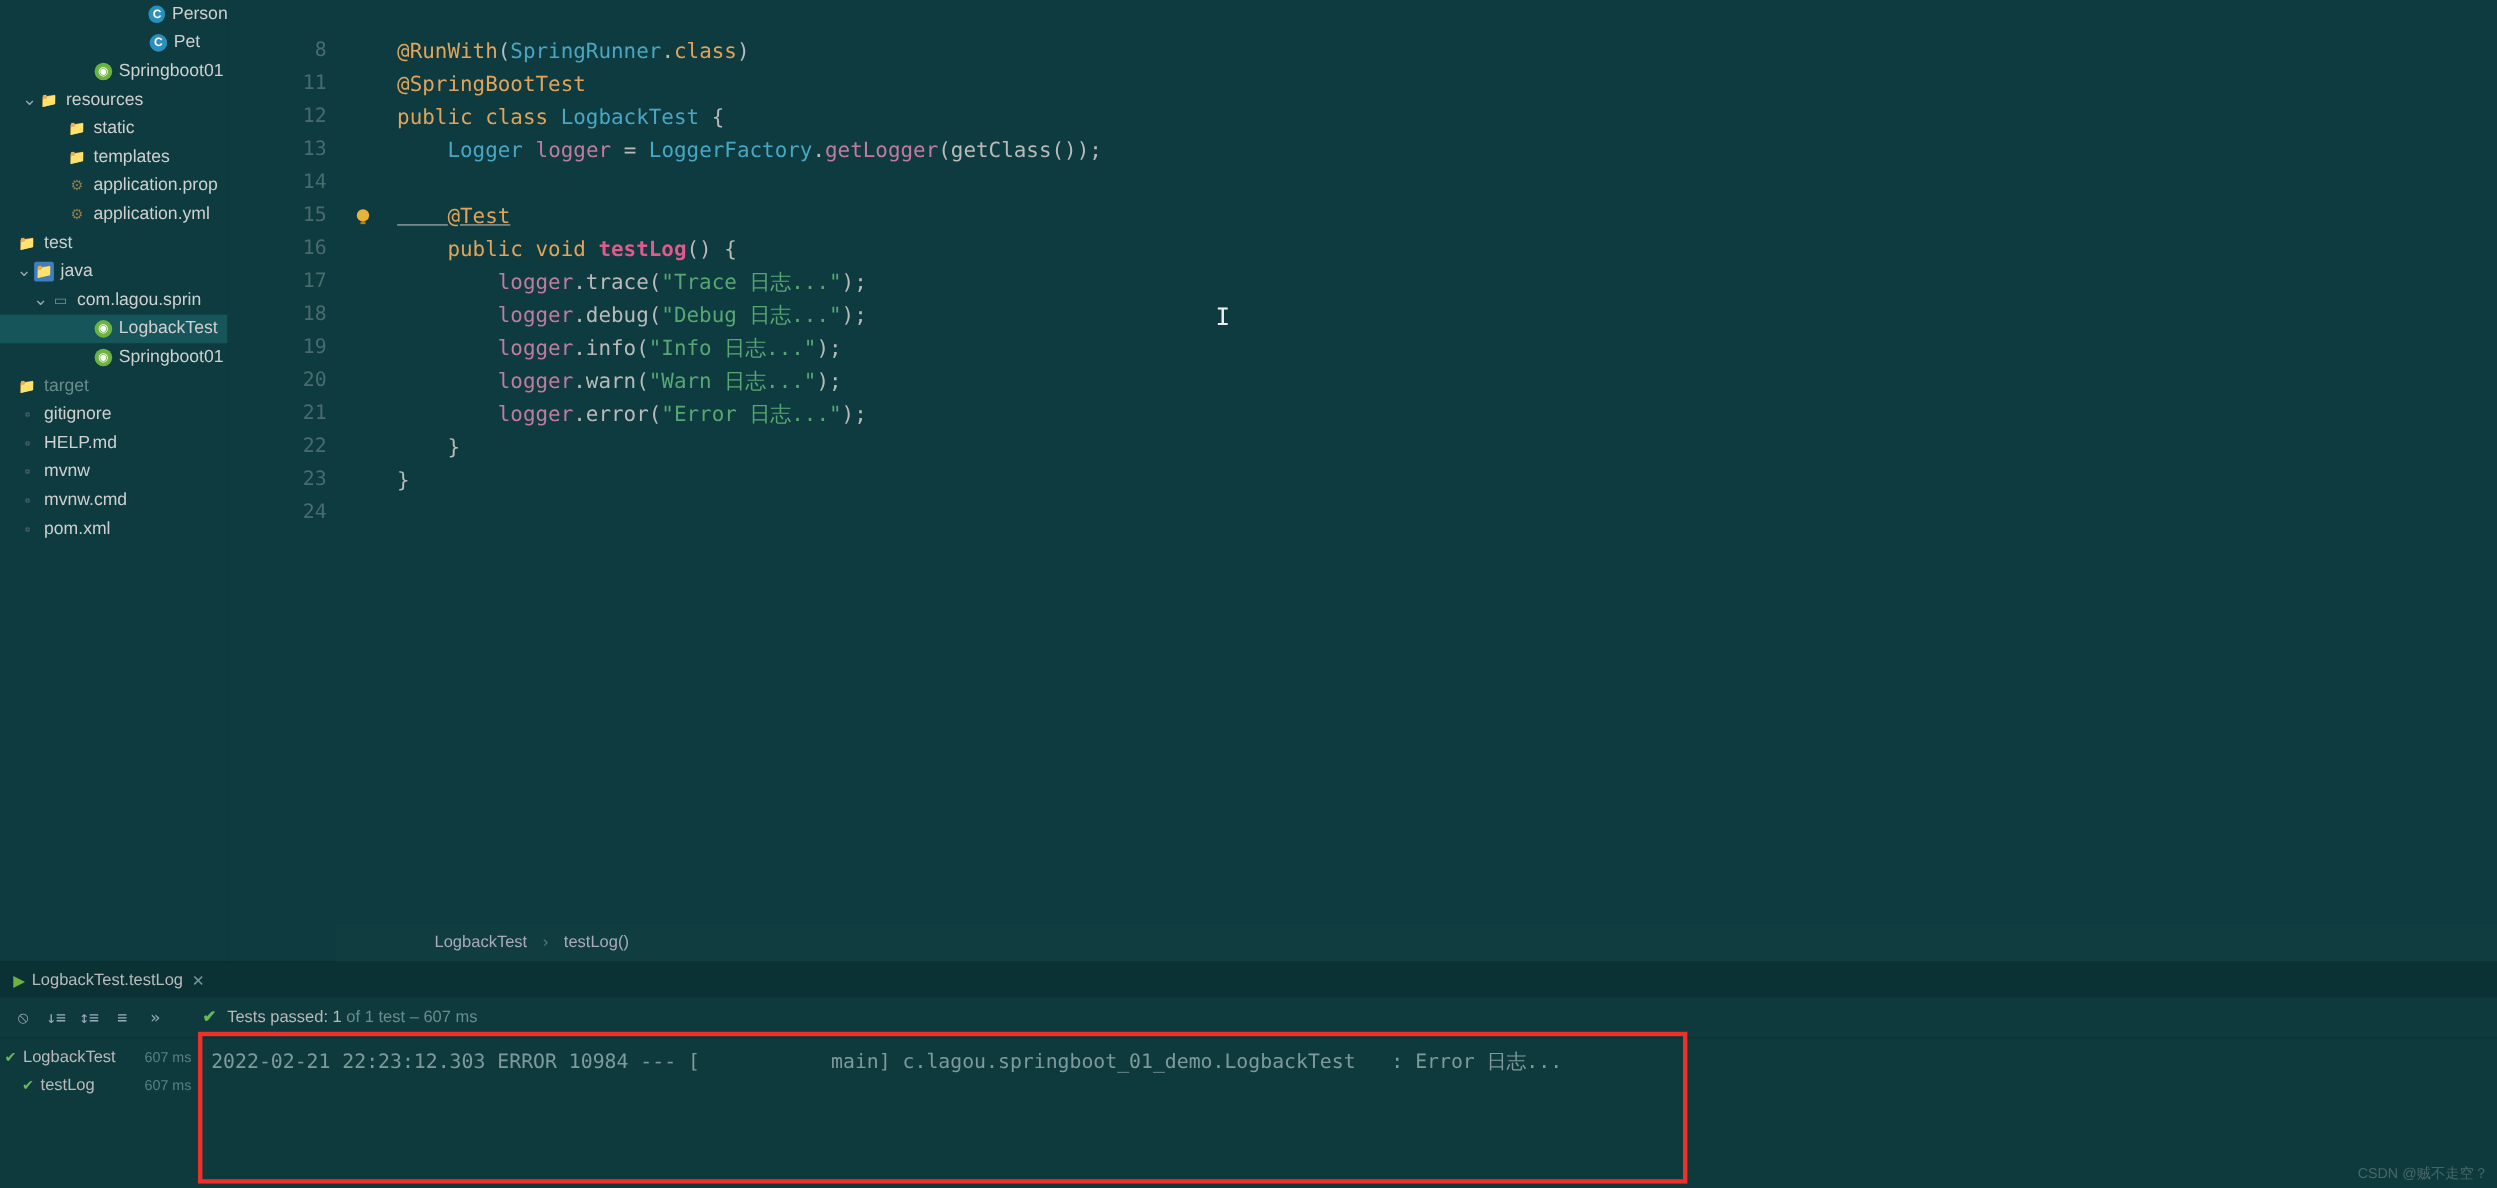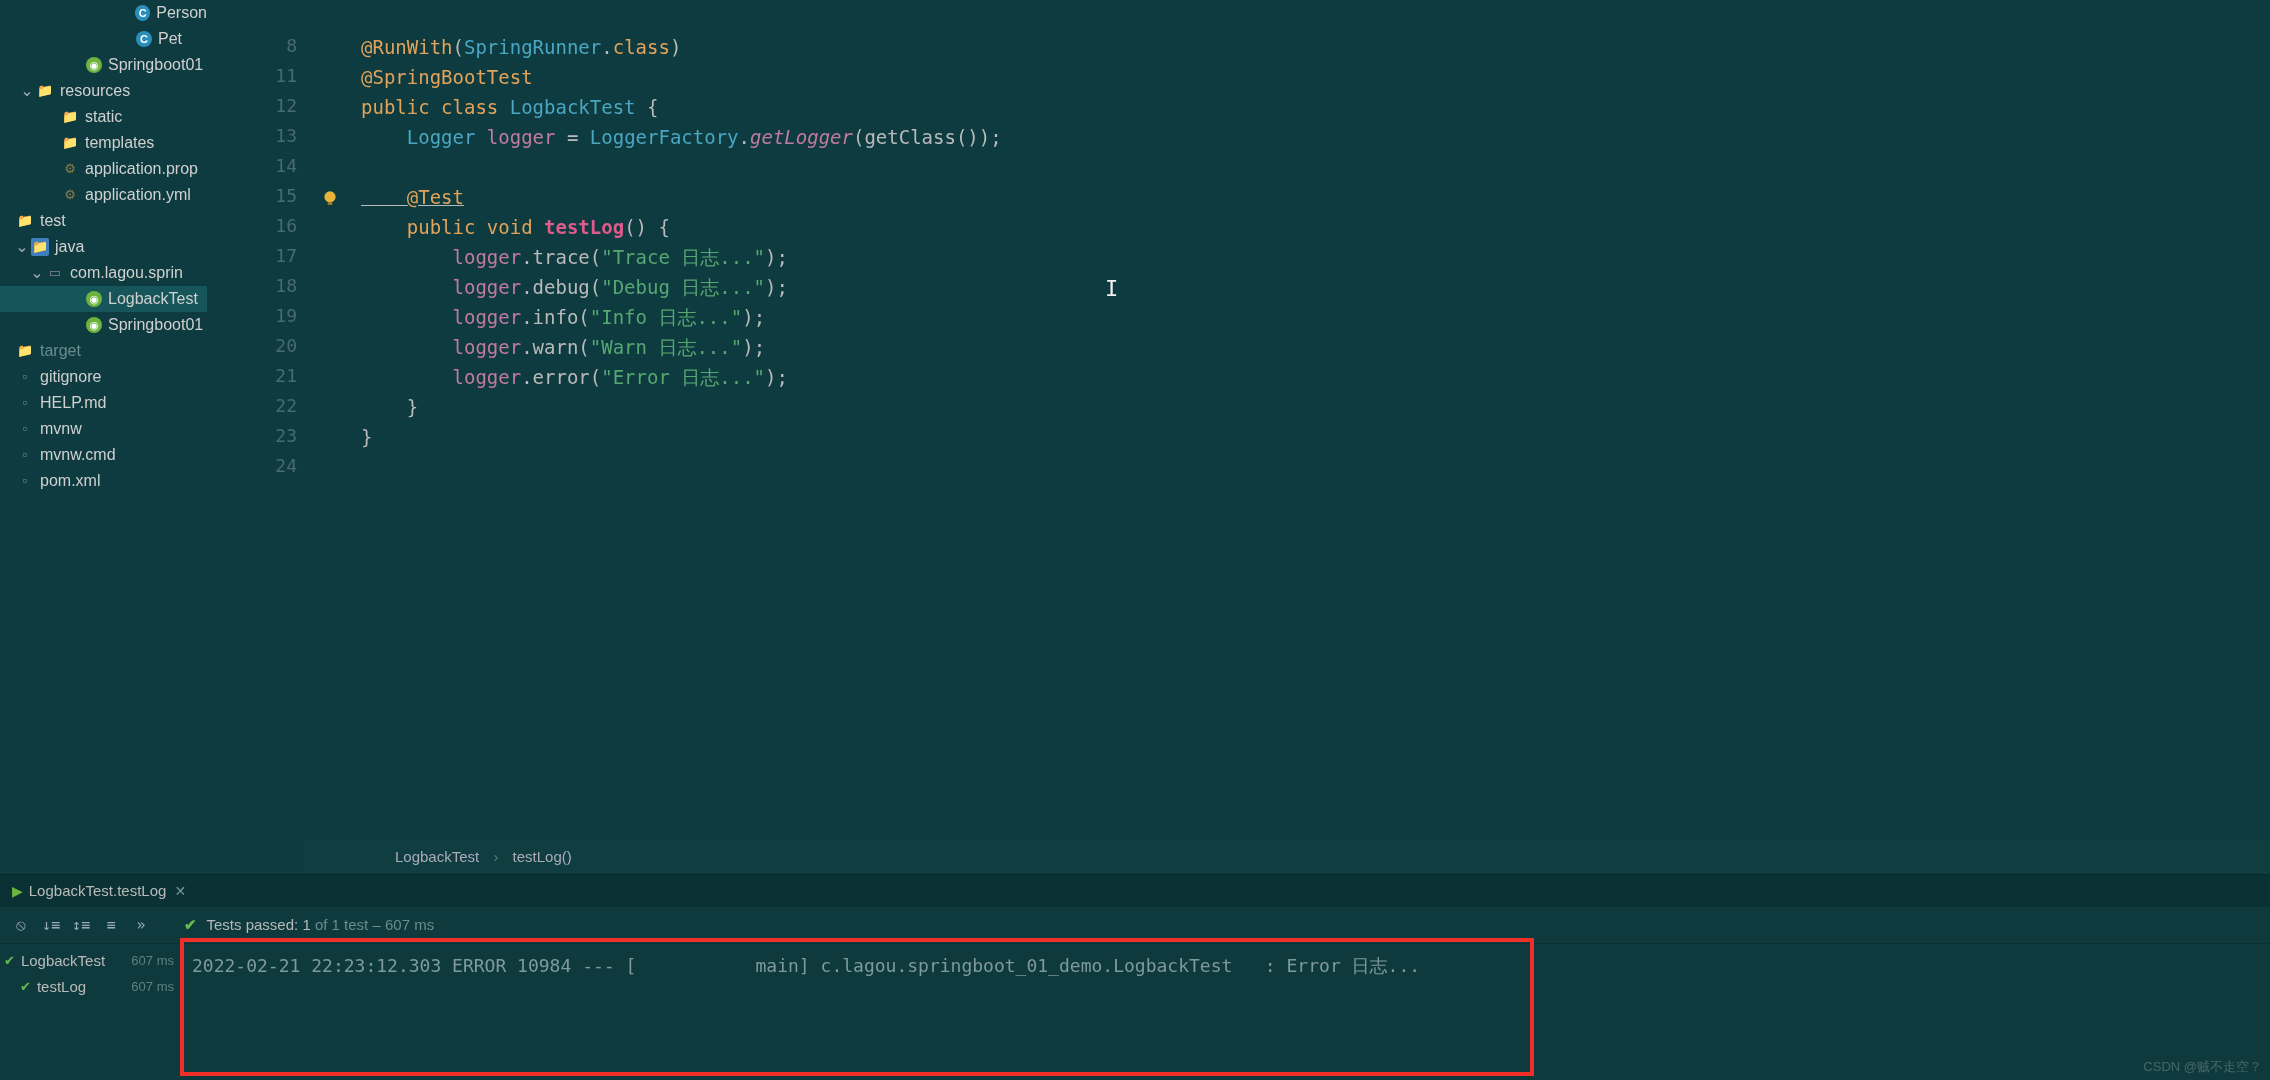--- a/index.html
+++ b/index.html
@@ -20,21 +20,21 @@
   .gutter .gl{height:30px;position:relative;}
   .gut-ico{position:absolute;right:-28px;top:4px;width:18px;height:18px;}
   .editor{flex:1;background:#0d3b3f;position:relative;padding-left:56px;padding-top:2px;}
   .line{height:30px;display:flex;align-items:center;white-space:pre;font-size:19px;}
   .cursor{position:absolute;left:800px;top:272px;color:#eee;font-size:22px;}
   .c-kw{color:#e3a35a;}
   .c-ann{color:#e3a35a;}
   .c-type{color:#4aa6c2;text-align:center;}
   .c-method{color:#e05a8c;font-weight:bold;}
   .c-field{color:#c27ba0;}
-  .c-call{color:#c27ba0;font-style:italic;}
+  .c-call{color:#c27ba0;}
   .c-str{color:#57a773;}
   .c-punct{color:#bababa;}
   .c-plain{color:#bababa;}
   .breadcrumb{position:absolute;bottom:0;left:0;padding:6px 90px;font-family:sans-serif;font-size:15px;color:#aab;background:#103d40;width:100%;}
   .breadcrumb .sep{margin:0 10px;color:#5a7c7f;}
   .bottom{height:205px;background:#0f3a3d;display:flex;flex-direction:column;border-top:1px solid #06282a;}
   .runtab{display:flex;align-items:center;height:32px;padding-left:12px;font-family:sans-serif;font-size:15px;background:#0a3235;}
   .runtab .ico-run{color:#6db33f;margin-right:6px;font-size:14px;}
   .runtab .close{margin-left:8px;color:#7a9597;font-size:14px;}
   .toolbar{display:flex;align-items:center;height:36px;padding-left:6px;background:#0f3a3d;border-bottom:1px solid #0a3033;}

